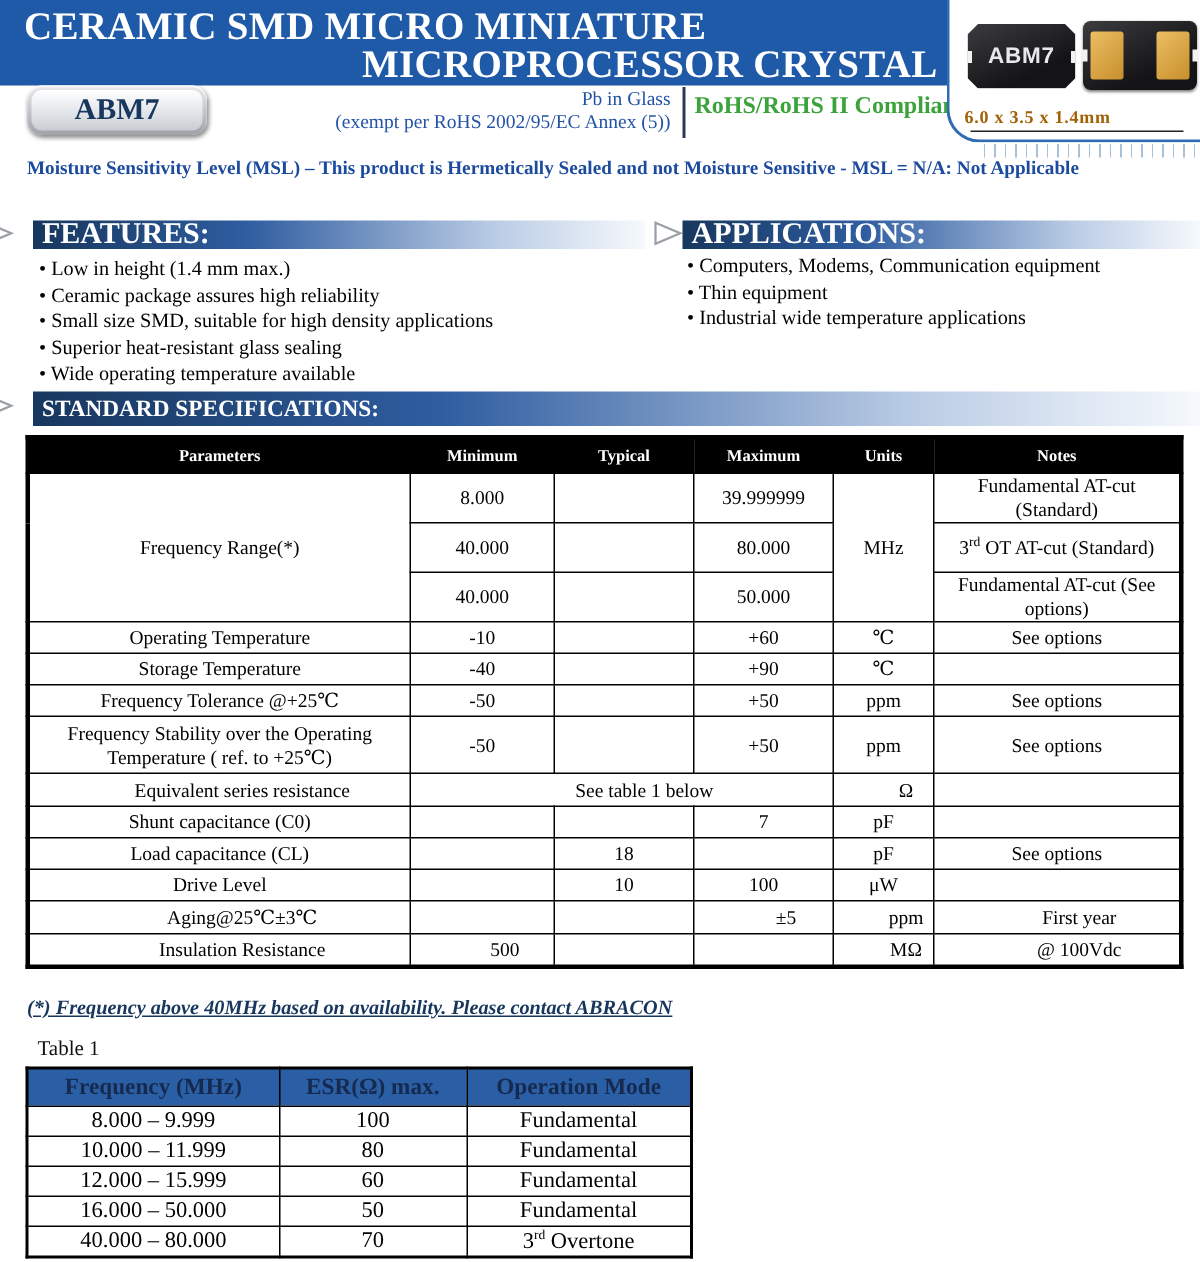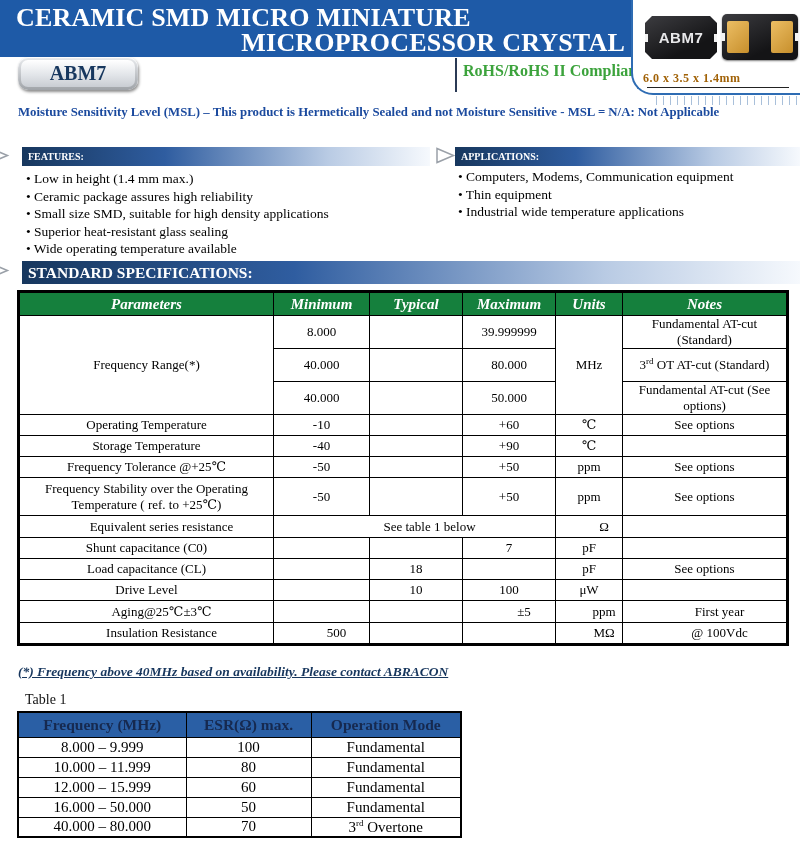--- a/index.html
+++ b/index.html
@@ -36,32 +36,32 @@
   .dim-label { position:absolute; left:10px; top:77px; width:150px; font-size:12px; font-weight:bold; color:#a16207; letter-spacing:.5px; }
   .dim-line { position:absolute; left:14px; top:93px; width:142px; height:1px; background:#222; }
   .ruler { position:absolute; left:656px; top:96px; width:144px; height:9px;
            background:repeating-linear-gradient(to right,#a9c0da 0 1px,transparent 1px 7px); }
 
   
   .msl { position:absolute; left:18px; top:105px; width:720px; font-size:12.8px; font-weight:bold; color:#1b4a9e; }
 
   
   .tri { position:absolute; width:20px; height:17px; }
-  .secbar { position:absolute; height:19px; color:#fff; font-weight:bold; font-size:10px; line-height:19px; padding-left:6px;
+  .secbar { position:absolute; height:19px; color:#fff; font-weight:bold; font-size:20px; line-height:19px; padding-left:6px;
             background:linear-gradient(to right,#17375e,#2f5da0 35%,#b9cbe4 75%,#f6f9fd); }
   .secbar.big { height:23px; font-size:15.5px; line-height:23px; }
   .bullets { position:absolute; list-style:none; font-size:13.5px; color:#000; }
   .bullets li { line-height:17.5px; }
   .bullets li::before { content:"• "; }
 
   
   table { border-collapse:collapse; table-layout:fixed; background:#fff; }
   .spec-table { position:absolute; left:17px; top:290px; width:769px; border:3px solid #000; }
   .spec-table th, .spec-table td { border:1.6px solid #000; text-align:center; vertical-align:middle; padding:0 3px; }
-  .spec-table thead th { background:#15803d; color:#fff; font-size:15px; font-weight:bold; height:24px;font-style:italic; }
+  .spec-table thead th { background:#000000; color:#fff; font-size:11px; font-weight:bold; height:24px; }
   .spec-table td { font-size:13px; color:#000; }
   tr.freq td { height:33px; }
   tr.r21 td { height:21px;text-align:center; }
   tr.r38 td { height:38px; font-size:13px; }
   tr.r22 td { height:22px;padding-left:33px; }
   sup { font-size:9px; }
 
   
   .footnote { position:absolute; left:18px; top:664px; font-size:13.5px; font-weight:bold; font-style:italic; color:#17365d;text-decoration:underline; }
   .t1-caption { position:absolute; left:25px; top:692px; font-size:14px; color:#111; }
@@ -77,20 +77,24 @@
 
   <div class="band">
     <div class="l1">CERAMIC SMD MICRO MINIATURE</div>
     <div class="l2">MICROPROCESSOR CRYSTAL</div>
   </div>
 
   <div class="badge">
     <div class="badge-inner">ABM7</div>
   </div>
 
+  <div class="pb-note">
+    <div>Pb in Glass</div>
+    <div>(exempt per RoHS 2002/95/EC Annex (5))</div>
+  </div>
   <div class="vdivider"></div>
   <div class="rohs">RoHS/RoHS II Compliant</div>
 
   <div class="photo-box">
     <div class="comp topview">
       <span class="notch nl"></span>
       <span>ABM7</span>
       <span class="notch nr"></span>
     </div>
     <div class="comp botview">

